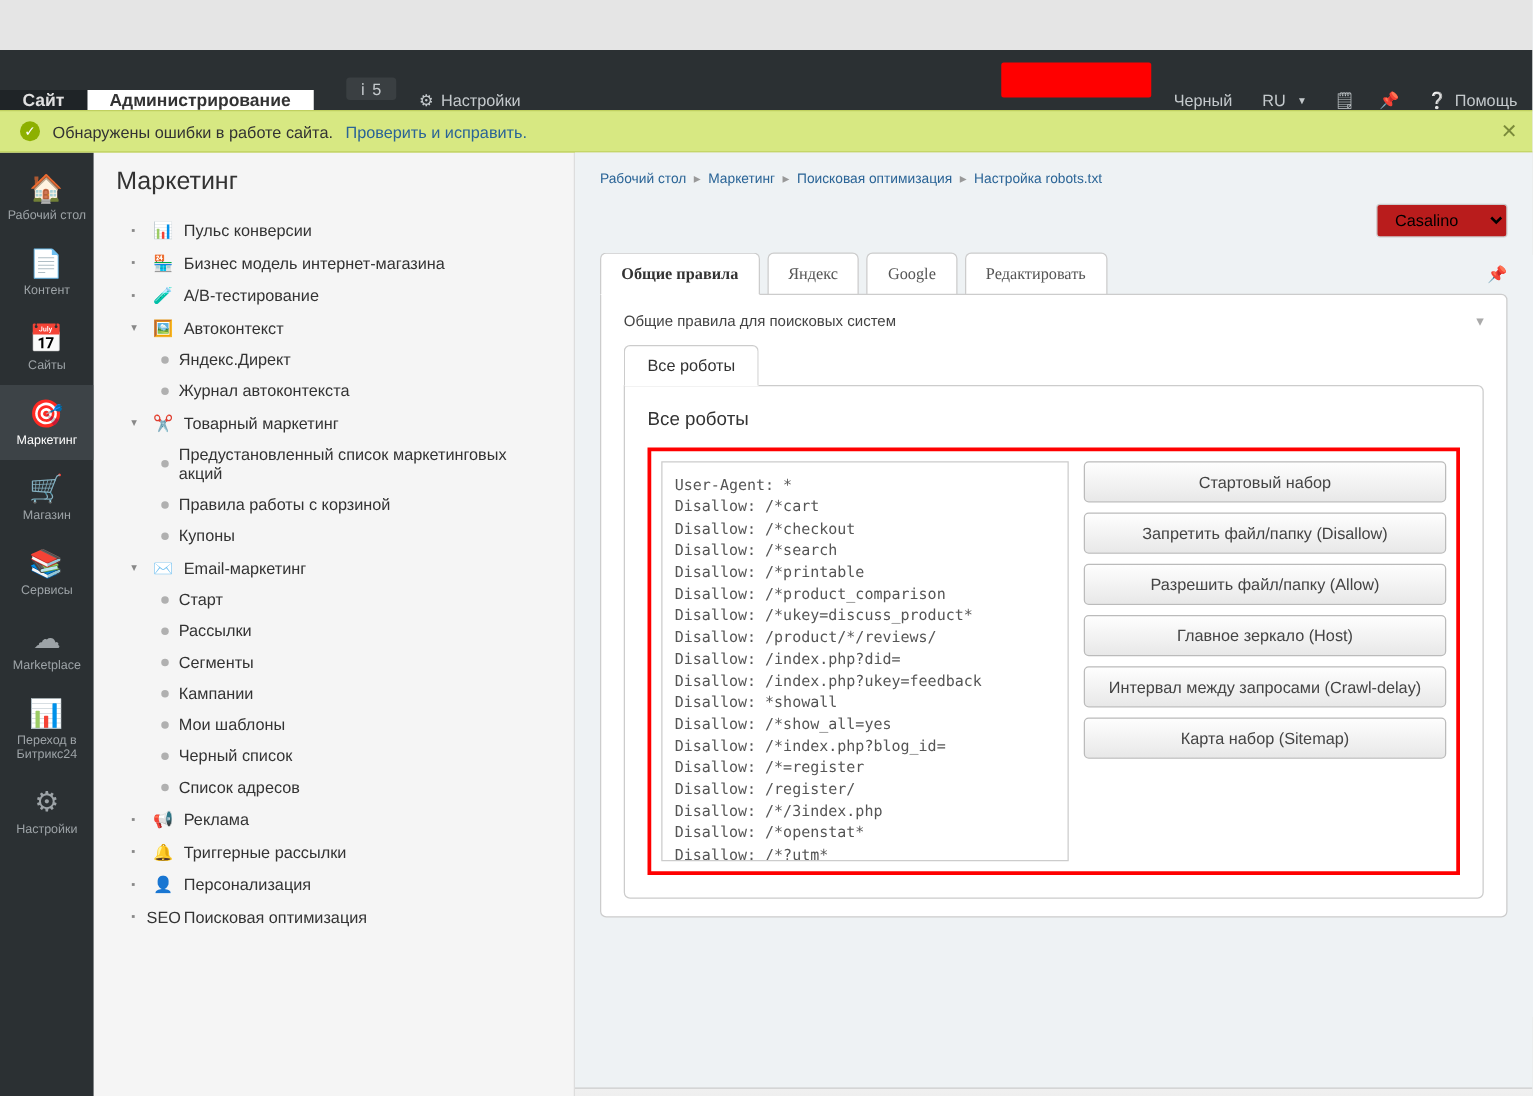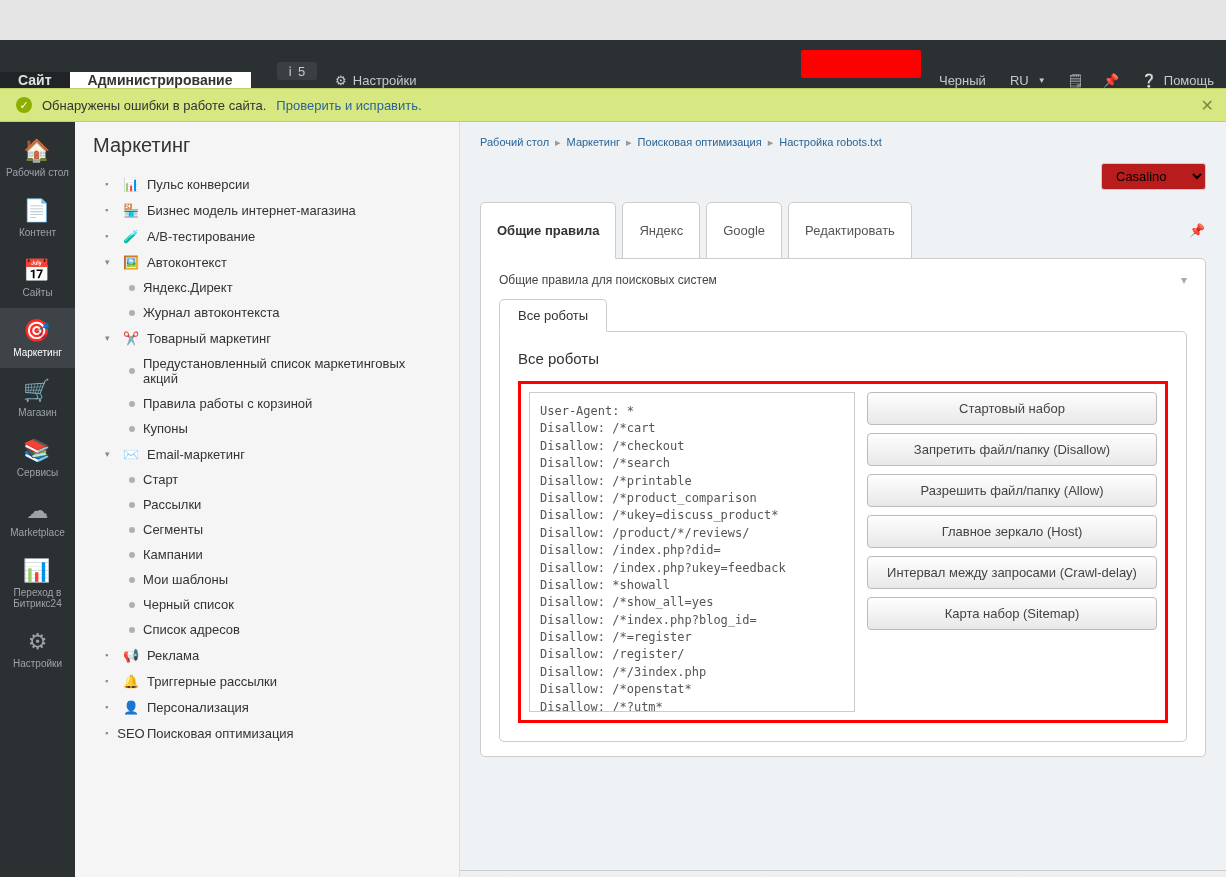--- a/index.html
+++ b/index.html
@@ -42,21 +42,21 @@
 .title-row h1{font-size:22px;font-weight:normal;color:#333;display:flex;align-items:center;gap:8px;}
 .title-row .star{color:#ccc;cursor:pointer;}
 .title-row .actions{display:flex;align-items:center;gap:10px;}
 .btn{padding:6px 14px;border-radius:4px;font-size:13px;cursor:pointer;border:1px solid #ccc;background:linear-gradient(#fff,#eee);}
 .btn-blue{background:linear-gradient(#3fa8e0,#2b8cc4);color:#fff;border:1px solid #2b8cc4;font-weight:bold;}
 .radio-lbl{display:flex;align-items:center;gap:5px;font-size:12px;color:#555;}
 .radio-lbl input{accent-color:#2b8cc4;}
 .site-select{float:right;margin:6px 0 12px 0;}
 .site-select select{padding:4px 22px 4px 10px;border:1px solid #ccc;border-radius:3px;background:#b91c1c;font-size:13px;}
 .tabs{display:flex;gap:6px;margin-bottom:-1px;clear:both;}
-.tab{padding:20px 16px;background:#fff;border:1px solid #ccc;border-radius:5px 5px 0 0;font-size:13px;cursor:pointer;color:#555;}
+.tab{padding:8px 16px;background:#fff;border:1px solid #ccc;border-radius:5px 5px 0 0;font-size:13px;cursor:pointer;color:#555;font-family:Liberation Serif, serif;}
 .tab.active{border-bottom:1px solid #fff;font-weight:bold;color:#333;}
 .pin-top{margin-left:auto;align-self:center;color:#aaa;cursor:pointer;}
 .panel{background:#fff;border:1px solid #ccc;border-radius:0 5px 5px 5px;padding:14px 18px;margin-bottom:16px;}
 .panel-head{display:flex;justify-content:space-between;align-items:flex-start;font-size:12px;color:#444;margin-bottom:12px;gap:44px;}
 .panel-head .chev{color:#aaa;cursor:pointer;}
 .inner-tabs{display:flex;margin-bottom:-1px;}
 .inner-tab{padding:8px 18px;border:1px solid #ccc;border-radius:5px 5px 0 0;background:#fff;font-size:13px;border-bottom:1px solid #fff;}
 .inner-panel{border:1px solid #ccc;border-radius:0 5px 5px 5px;padding:18px;}
 .inner-panel h3{font-size:15px;font-weight:normal;margin-bottom:14px;}
 .highlight-box{border:3px solid #ff0000;padding:8px;display:flex;gap:12px;}

